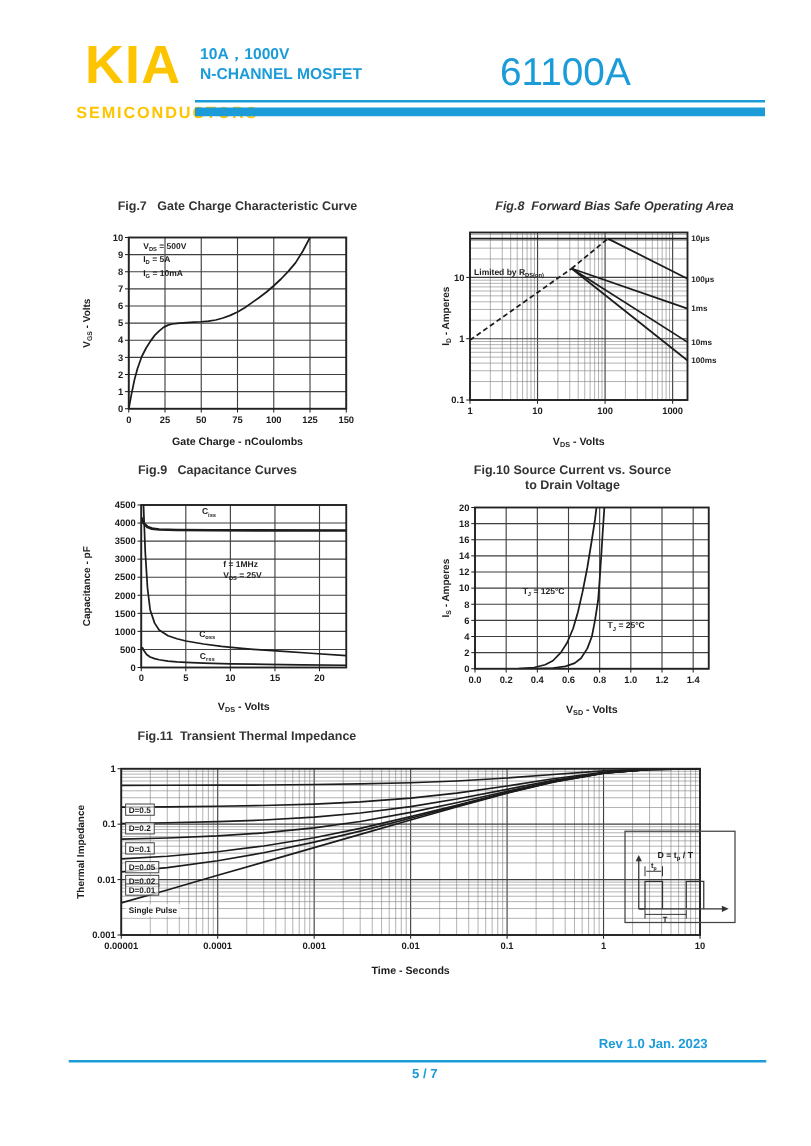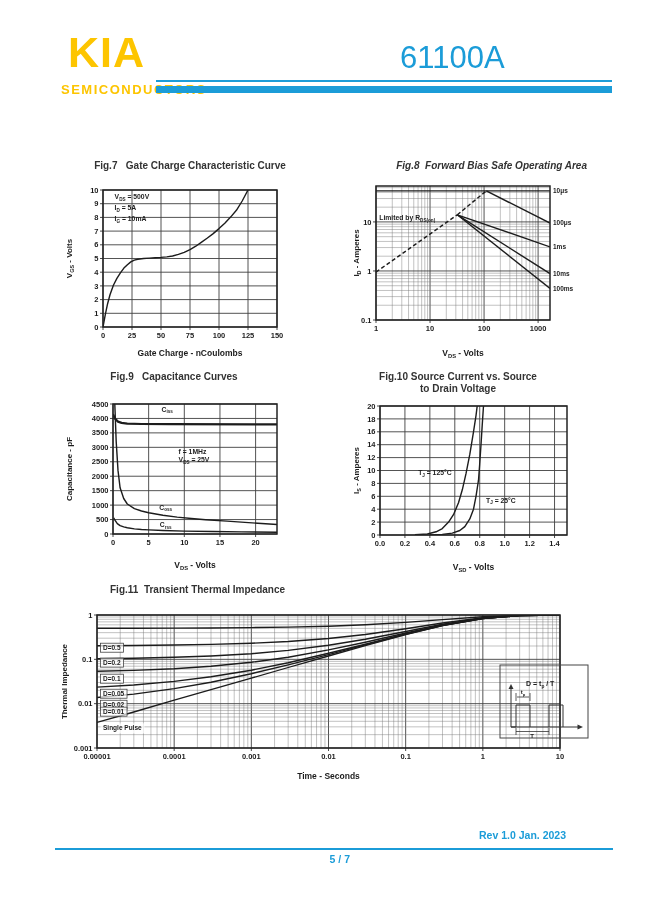--- a/index.html
+++ b/index.html
@@ -33,20 +33,21 @@
         color:var(--accent);font-weight:700;font-size:10.5px;}
   .rev{position:absolute;left:420px;top:829px;width:146px;text-align:right;
         color:var(--accent);font-weight:700;font-size:10.5px;}
 </style>
 </head>
 <body>
 
 <div class="page">
   <div class="logo-kia">KIA</div>
   <div class="logo-sub">SEMICONDUCTORS</div>
+  <div class="hdr-sub"><span>10A，1000V</span><br><span>N-CHANNEL MOSFET</span></div>
   <div class="hdr-part">61100A</div>
   <div class="rule-thin"></div>
   <div class="rule-thick"></div>
 
   <div class="fig-title" id="t7">Fig.7   Gate Charge Characteristic Curve</div>
   <div class="fig-title" id="t8">Fig.8  Forward Bias Safe Operating Area</div>
   <div class="fig-title" id="t9">Fig.9   Capacitance Curves</div>
   <div class="fig-title" id="t10a">Fig.10 Source Current vs. Source</div>
   <div class="fig-title" id="t10b">to Drain Voltage</div>
   <div class="fig-title" id="t11">Fig.11  Transient Thermal Impedance</div>

